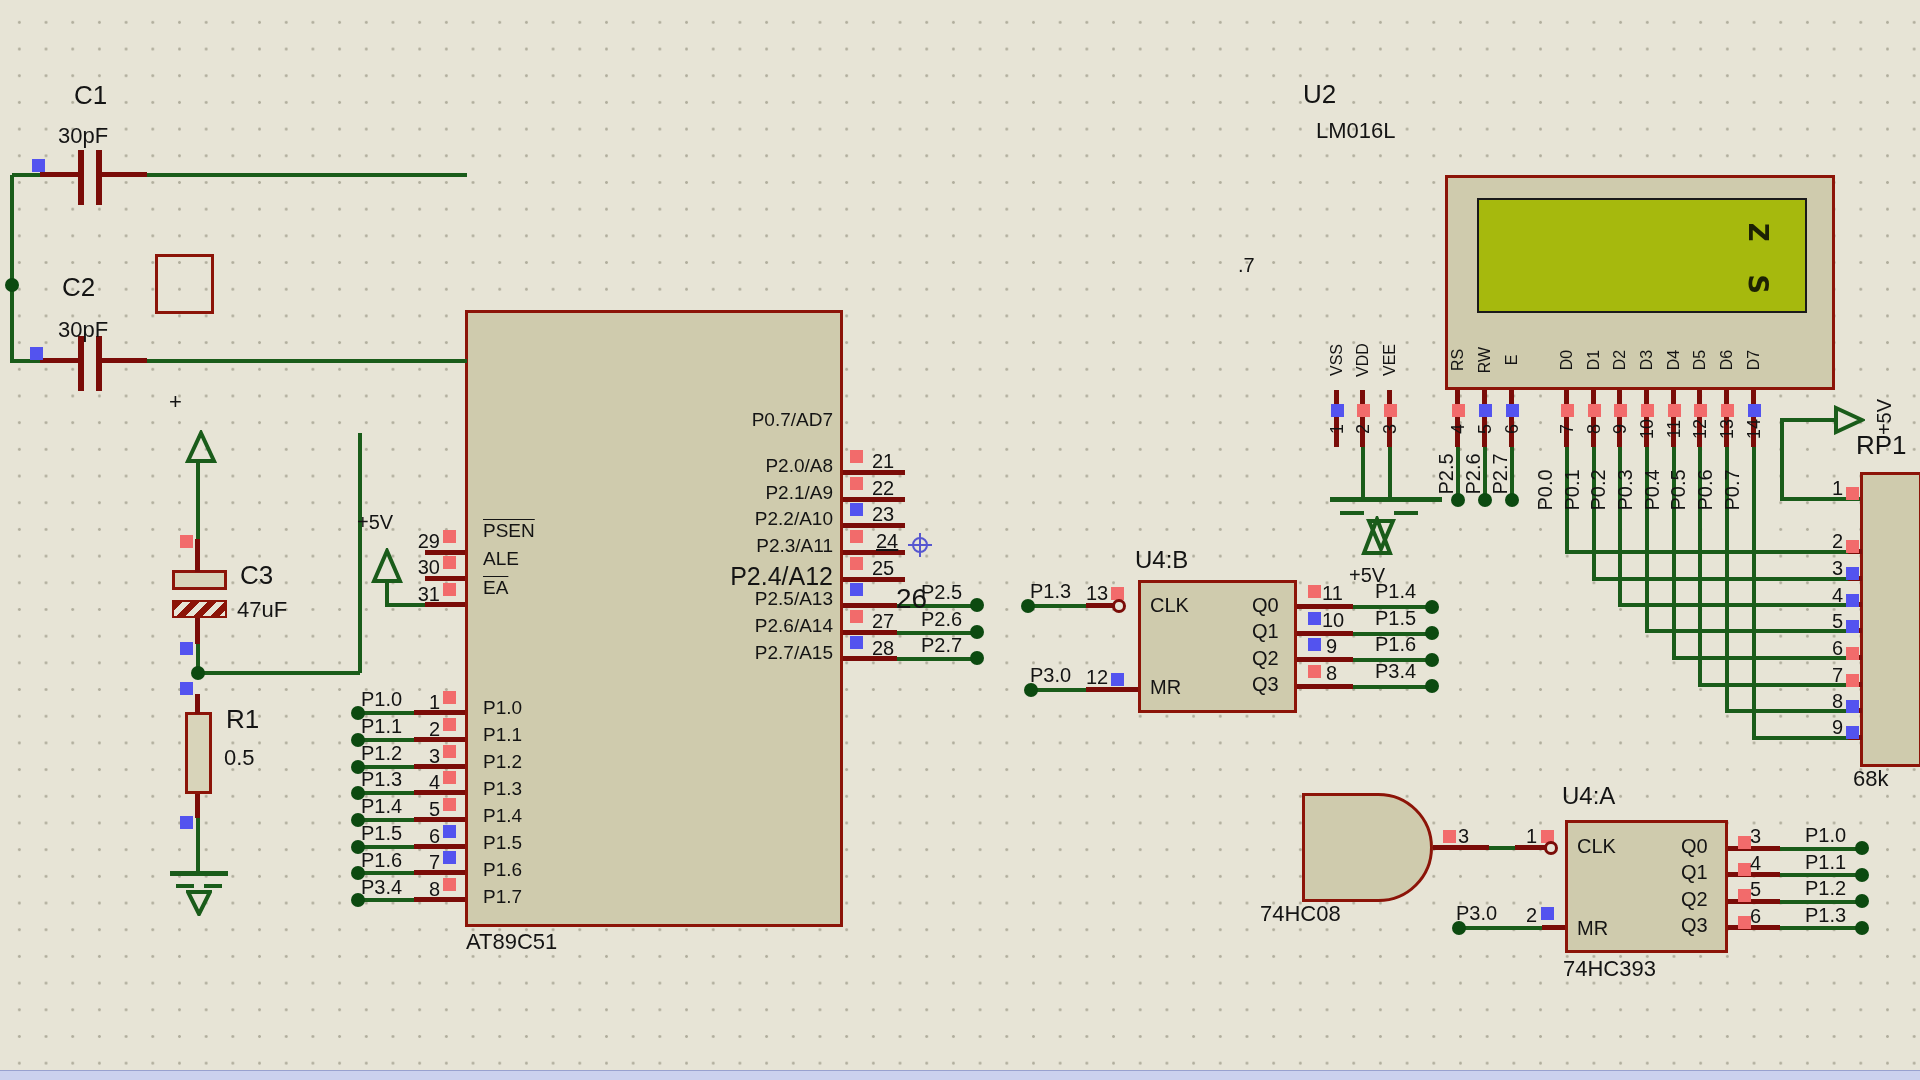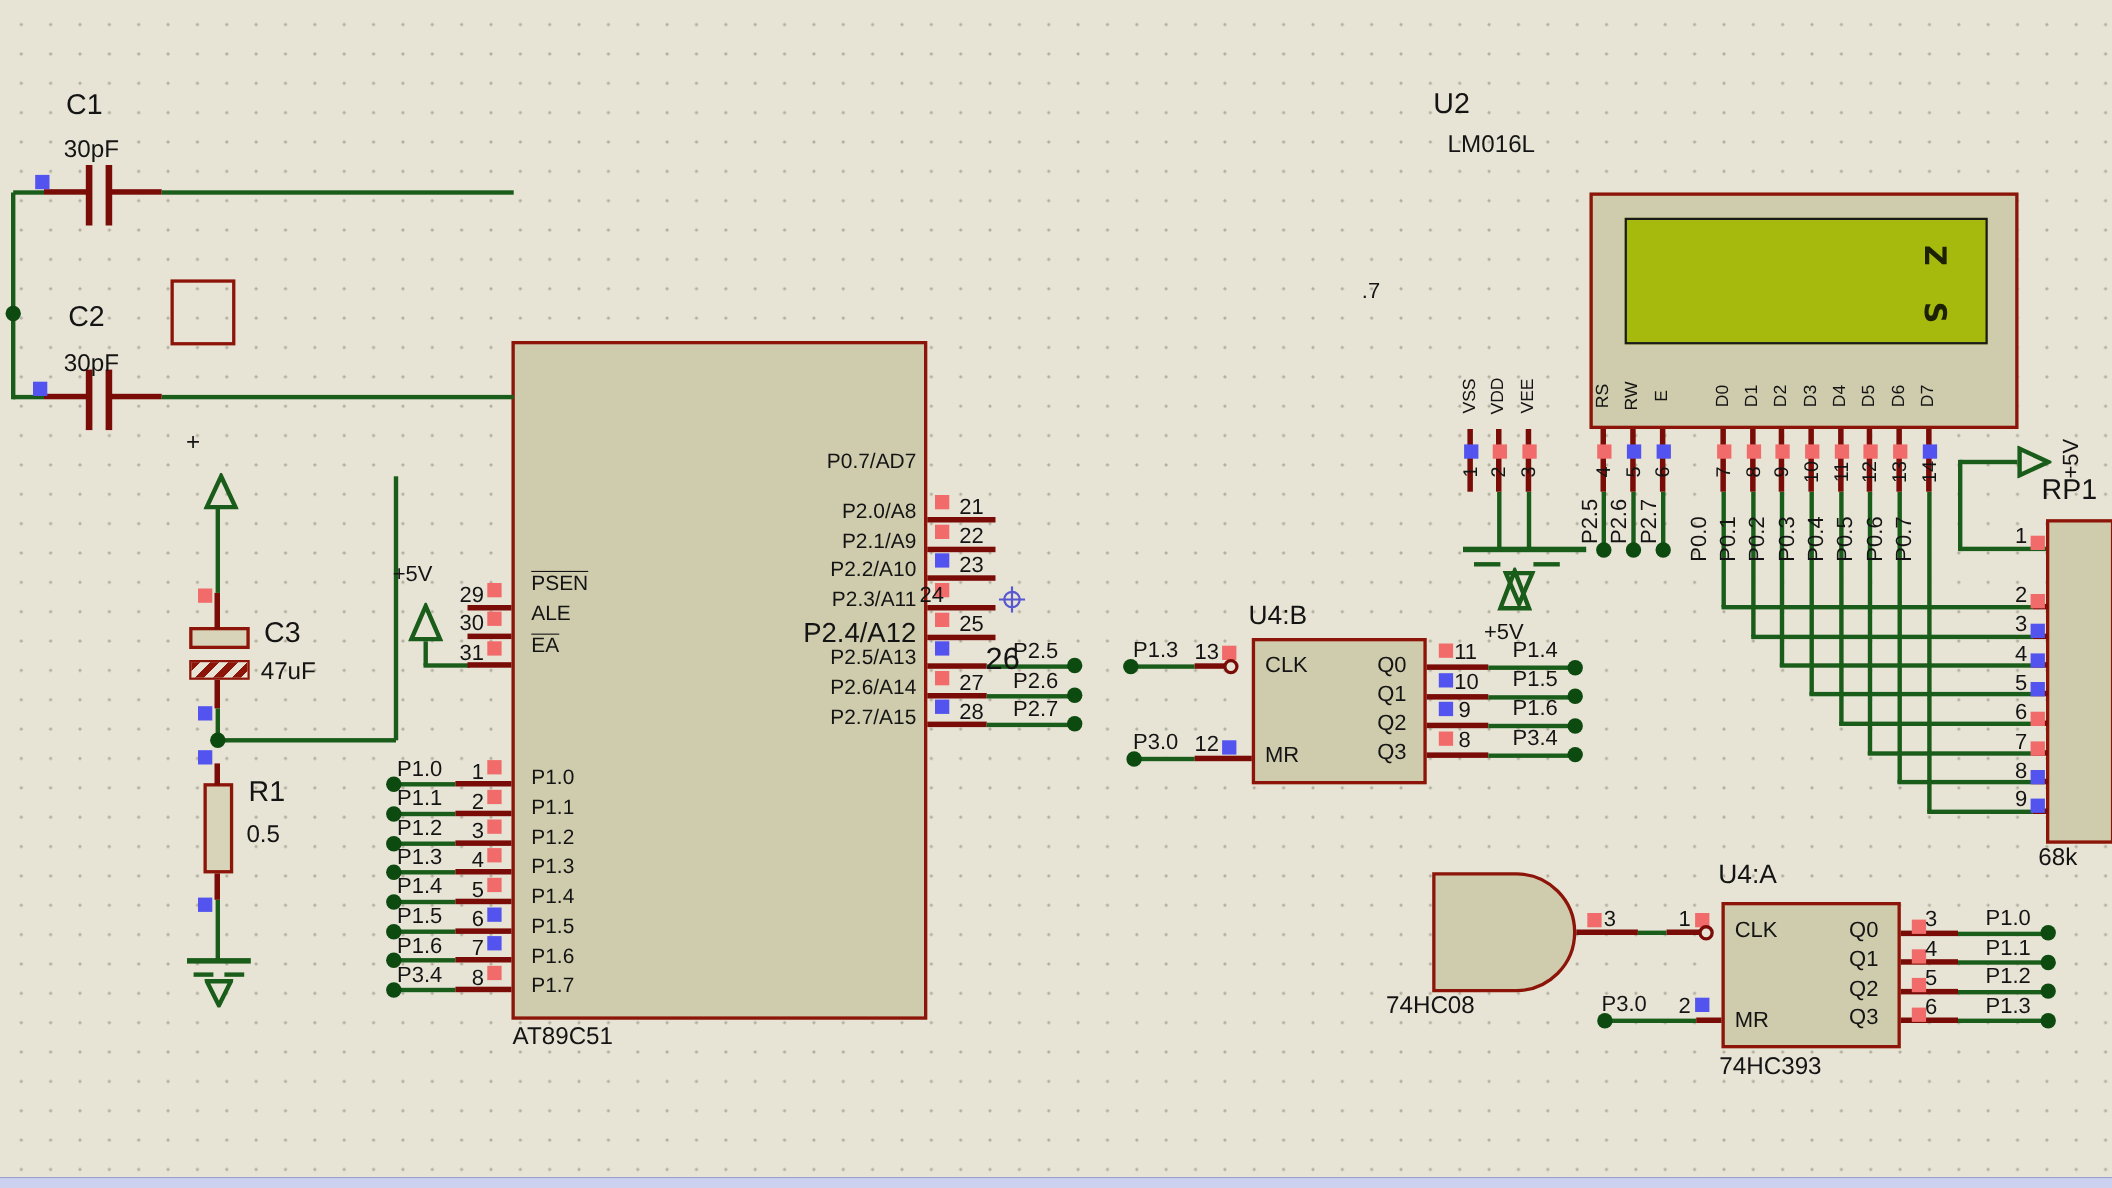--- a/index.html
+++ b/index.html
@@ -285,21 +285,21 @@
         <polygon points="3,3 27,3 15,31" fill="none" stroke="#1a5c1a" stroke-width="4"></polygon>
       </svg></div>
     <div class="shape" style="left: 186px; top: 890px; width: 26px; height: 26px;"><svg width="26" height="26" viewBox="0 0 26 26">
         <polygon points="2,2 24,2 13,24" fill="none" stroke="#1a5c1a" stroke-width="4"></polygon>
       </svg></div>
     <div class="shape" style="left: 908px; top: 533px; width: 24px; height: 24px;"><svg width="24" height="24" viewBox="0 0 24 24">
         <circle cx="12" cy="12" r="7" fill="none" stroke="#5757d0" stroke-width="2"></circle>
         <line x1="12" y1="0" x2="12" y2="24" stroke="#5757d0" stroke-width="2"></line>
         <line x1="0" y1="12" x2="24" y2="12" stroke="#5757d0" stroke-width="2"></line>
       </svg></div>
-    <div class="lbl" style="font-size: 26px; color: rgb(20, 20, 20); left: 60px; top: 82px;">C1</div>
+    <div class="lbl" style="font-size: 26px; color: rgb(20, 20, 20); left: 74px; top: 82px;">C1</div>
     <div class="lbl" style="font-size: 22px; color: rgb(20, 20, 20); left: 58px; top: 124px;">30pF</div>
     <div class="lbl" style="font-size: 26px; color: rgb(20, 20, 20); left: 62px; top: 274px;">C2</div>
     <div class="lbl" style="font-size: 22px; color: rgb(20, 20, 20); left: 58px; top: 318px;">30pF</div>
     <div class="lbl" style="font-size: 22px; color: rgb(20, 20, 20); left: 169px; top: 390px;">+</div>
     <div class="lbl" style="font-size: 26px; color: rgb(20, 20, 20); left: 240px; top: 562px;">C3</div>
     <div class="lbl" style="font-size: 22px; color: rgb(20, 20, 20); left: 237px; top: 598px;">47uF</div>
     <div class="lbl" style="font-size: 26px; color: rgb(20, 20, 20); left: 226px; top: 706px;">R1</div>
     <div class="lbl" style="font-size: 22px; color: rgb(20, 20, 20); left: 224px; top: 746px;">0.5</div>
     <div class="lbl" style="font-size: 22px; color: rgb(20, 20, 20); left: 466px; top: 930px;">AT89C51</div>
     <div class="lbl" style="font-size: 26px; color: rgb(20, 20, 20); left: 1303px; top: 81px;">U2</div>
@@ -341,21 +341,21 @@
     <div class="lbl" style="font-size: 20px; color: rgb(20, 20, 20); left: 440px; top: 719px; transform: translateX(-100%);">2</div>
     <div class="lbl" style="font-size: 20px; color: rgb(20, 20, 20); left: 440px; top: 746px; transform: translateX(-100%);">3</div>
     <div class="lbl" style="font-size: 20px; color: rgb(20, 20, 20); left: 440px; top: 772px; transform: translateX(-100%);">4</div>
     <div class="lbl" style="font-size: 20px; color: rgb(20, 20, 20); left: 440px; top: 799px; transform: translateX(-100%);">5</div>
     <div class="lbl" style="font-size: 20px; color: rgb(20, 20, 20); left: 440px; top: 826px; transform: translateX(-100%);">6</div>
     <div class="lbl" style="font-size: 20px; color: rgb(20, 20, 20); left: 440px; top: 852px; transform: translateX(-100%);">7</div>
     <div class="lbl" style="font-size: 20px; color: rgb(20, 20, 20); left: 440px; top: 879px; transform: translateX(-100%);">8</div>
     <div class="lbl" style="font-size: 20px; color: rgb(20, 20, 20); left: 872px; top: 451px;">21</div>
     <div class="lbl" style="font-size: 20px; color: rgb(20, 20, 20); left: 872px; top: 478px;">22</div>
     <div class="lbl" style="font-size: 20px; color: rgb(20, 20, 20); left: 872px; top: 504px;">23</div>
-    <div class="lbl" style="font-size: 20px; color: rgb(20, 20, 20); left: 836px; top: 531px;">24</div>
+    <div class="lbl" style="font-size: 20px; color: rgb(20, 20, 20); left: 876px; top: 531px; text-decoration: underline;">24</div>
     <div class="lbl" style="font-size: 20px; color: rgb(20, 20, 20); left: 872px; top: 558px;">25</div>
     <div class="lbl" style="font-size: 28px; color: rgb(20, 20, 20); left: 896px; top: 584px;">26</div>
     <div class="lbl" style="font-size: 20px; color: rgb(20, 20, 20); left: 872px; top: 611px;">27</div>
     <div class="lbl" style="font-size: 20px; color: rgb(20, 20, 20); left: 872px; top: 638px;">28</div>
     <div class="lbl" style="font-size: 20px; color: rgb(20, 20, 20); left: 361px; top: 689px;">P1.0</div>
     <div class="lbl" style="font-size: 20px; color: rgb(20, 20, 20); left: 361px; top: 716px;">P1.1</div>
     <div class="lbl" style="font-size: 20px; color: rgb(20, 20, 20); left: 361px; top: 743px;">P1.2</div>
     <div class="lbl" style="font-size: 20px; color: rgb(20, 20, 20); left: 361px; top: 769px;">P1.3</div>
     <div class="lbl" style="font-size: 20px; color: rgb(20, 20, 20); left: 361px; top: 796px;">P1.4</div>
     <div class="lbl" style="font-size: 20px; color: rgb(20, 20, 20); left: 361px; top: 823px;">P1.5</div>

